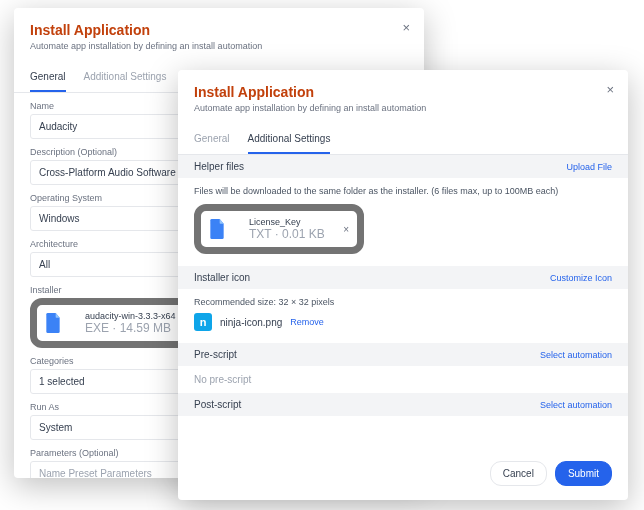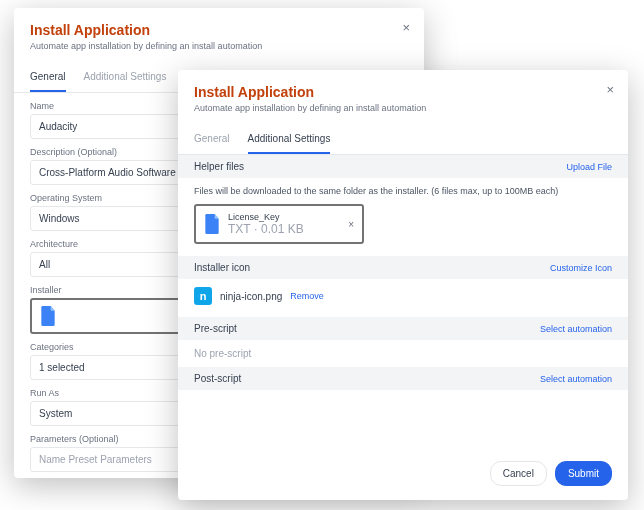--- a/index.html
+++ b/index.html
@@ -17,21 +17,21 @@
   .tabs { display: flex; border-bottom: 1px solid #e5e7eb; padding: 0 16px; gap: 18px; margin-top: 4px; }
   .tab { font-size: 10px; color: #9ca3af; padding: 8px 0; cursor: pointer; border-bottom: 2px solid transparent; }
   .tab.active { color: #374151; border-bottom-color: #2563eb; }
 
   .form-body { padding: 8px 16px; overflow: hidden; }
   .form-group { margin-bottom: 8px; }
   .form-label { font-size: 9px; color: #6b7280; display: block; margin-bottom: 3px; }
   .form-input { width: 100%; border: 1px solid #e5e7eb; border-radius: 3px; font-size: 10px; color: #374151; padding: 6px 8px; }
   .form-input::placeholder { color: #9ca3af; }
 
-  .file-chip { display: flex; align-items: center; gap: 8px; border: 2px solid #737373; border-radius: 3px; padding: 6px 8px; width: fit-content; min-width: 170px; position: relative; }
+  .file-chip { display: flex; align-items: center; gap: 24px; border: 7px solid #737373; border-radius: 12px; padding: 6px 8px; width: fit-content; min-width: 170px; position: relative; }
   .file-icon { width: 16px; height: 20px; flex-shrink: 0; }
   .file-meta-name { font-size: 9px; color: #374151; }
   .file-meta-sub { font-size: 12px; color: #9ca3af; }
   .file-x { position: absolute; right: 8px; top: 50%; transform: translateY(-50%); color: #6b7280; font-size: 10px; cursor: pointer; }
 
   .param-row { display: flex; gap: 6px; align-items: center; margin-top: 6px; }
   .param-eq { border: 1px solid #e5e7eb; border-radius: 3px; padding: 6px 8px; font-size: 10px; color: #6b7280; }
   .param-val { flex: 1; }
 
   
@@ -83,20 +83,24 @@
       <label class="form-label">Architecture</label>
       <input class="form-input" value="All" style="">
     </div>
     <div class="form-group">
       <label class="form-label">Installer</label>
       <div class="file-chip">
         <svg class="file-icon" viewBox="0 0 24 30">
             <path fill="#3b82f6" d="M4 0h12l6 7v21a2 2 0 0 1-2 2H4a2 2 0 0 1-2-2V2a2 2 0 0 1 2-2z"></path>
             <path fill="#93c5fd" d="M16 0l6 7h-5a1 1 0 0 1-1-1V0z"></path>
           </svg>
+        <div>
+          <div class="file-meta-name">audacity-win-3.3.3-x64</div>
+          <div class="file-meta-sub">EXE · 14.59 MB</div>
+        </div>
         <span class="file-x">×</span>
       </div>
     </div>
     <div class="form-group">
       <label class="form-label">Categories</label>
       <input class="form-input" value="1 selected" style="">
     </div>
     <div class="form-group">
       <label class="form-label">Run As</label>
       <input class="form-input" value="System" style="">
@@ -140,20 +144,21 @@
       </div>
       <span class="file-x">×</span>
     </div>
   </div>
 
   <div class="section-head">
     <span class="section-title">Installer icon</span>
     <span class="section-link">Customize Icon</span>
   </div>
   <div class="section-body">
+    <div class="rec-note">Recommended size: 32 × 32 pixels</div>
     <div class="icon-row">
       <div class="icon-thumb">n</div>
       <span class="icon-filename">ninja-icon.png</span>
       <span class="remove-link">Remove</span>
     </div>
   </div>
 
   <div class="section-head">
     <span class="section-title">Pre-script</span>
     <span class="section-link">Select automation</span>

